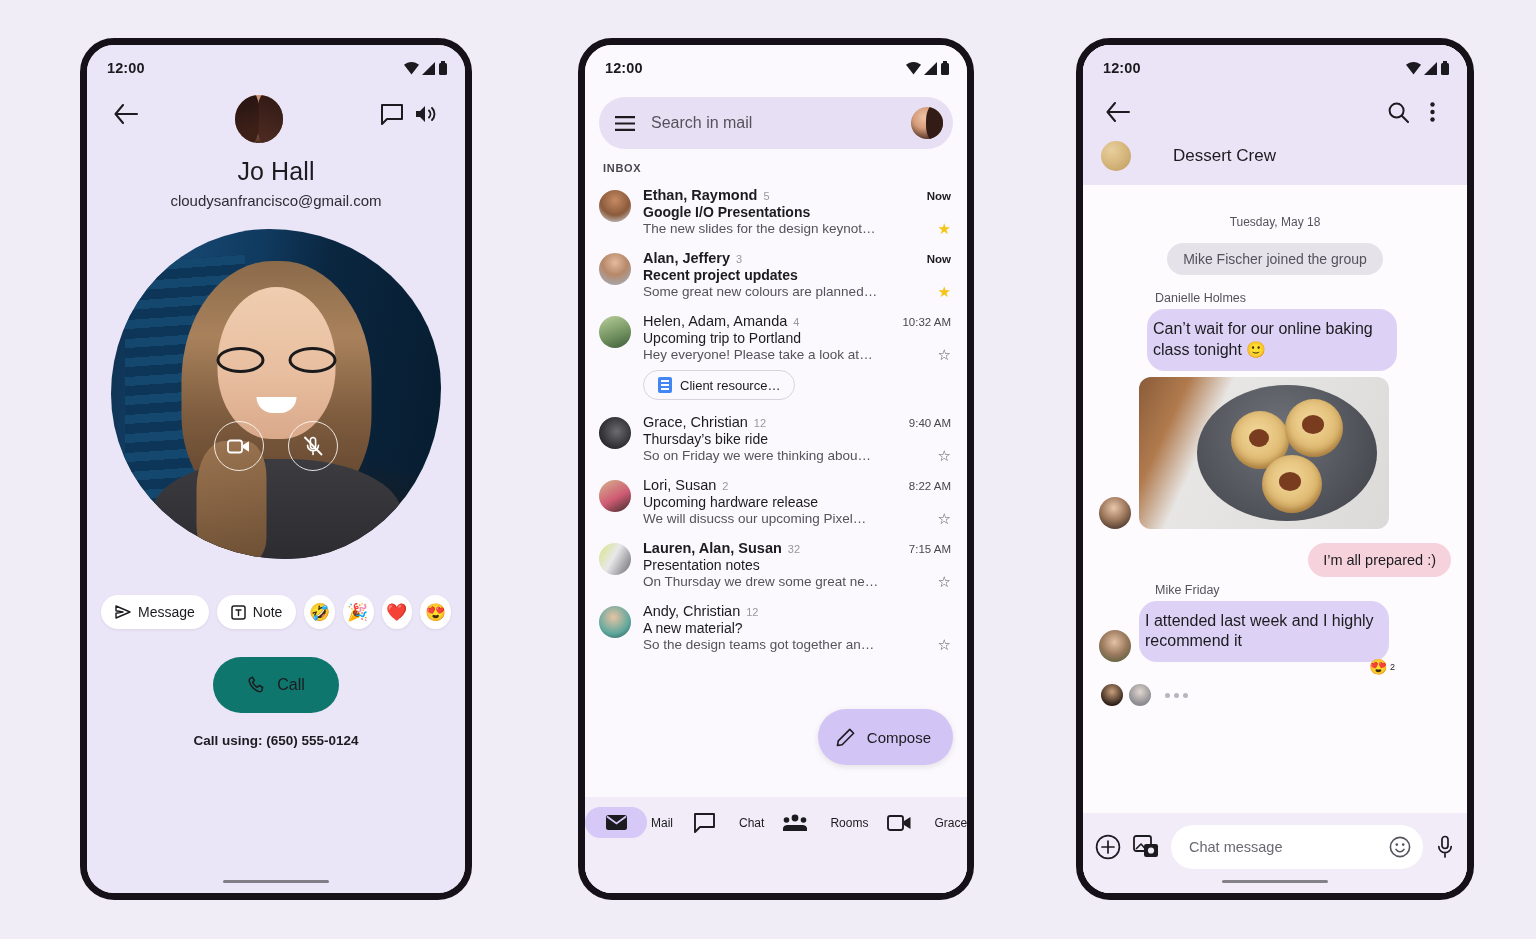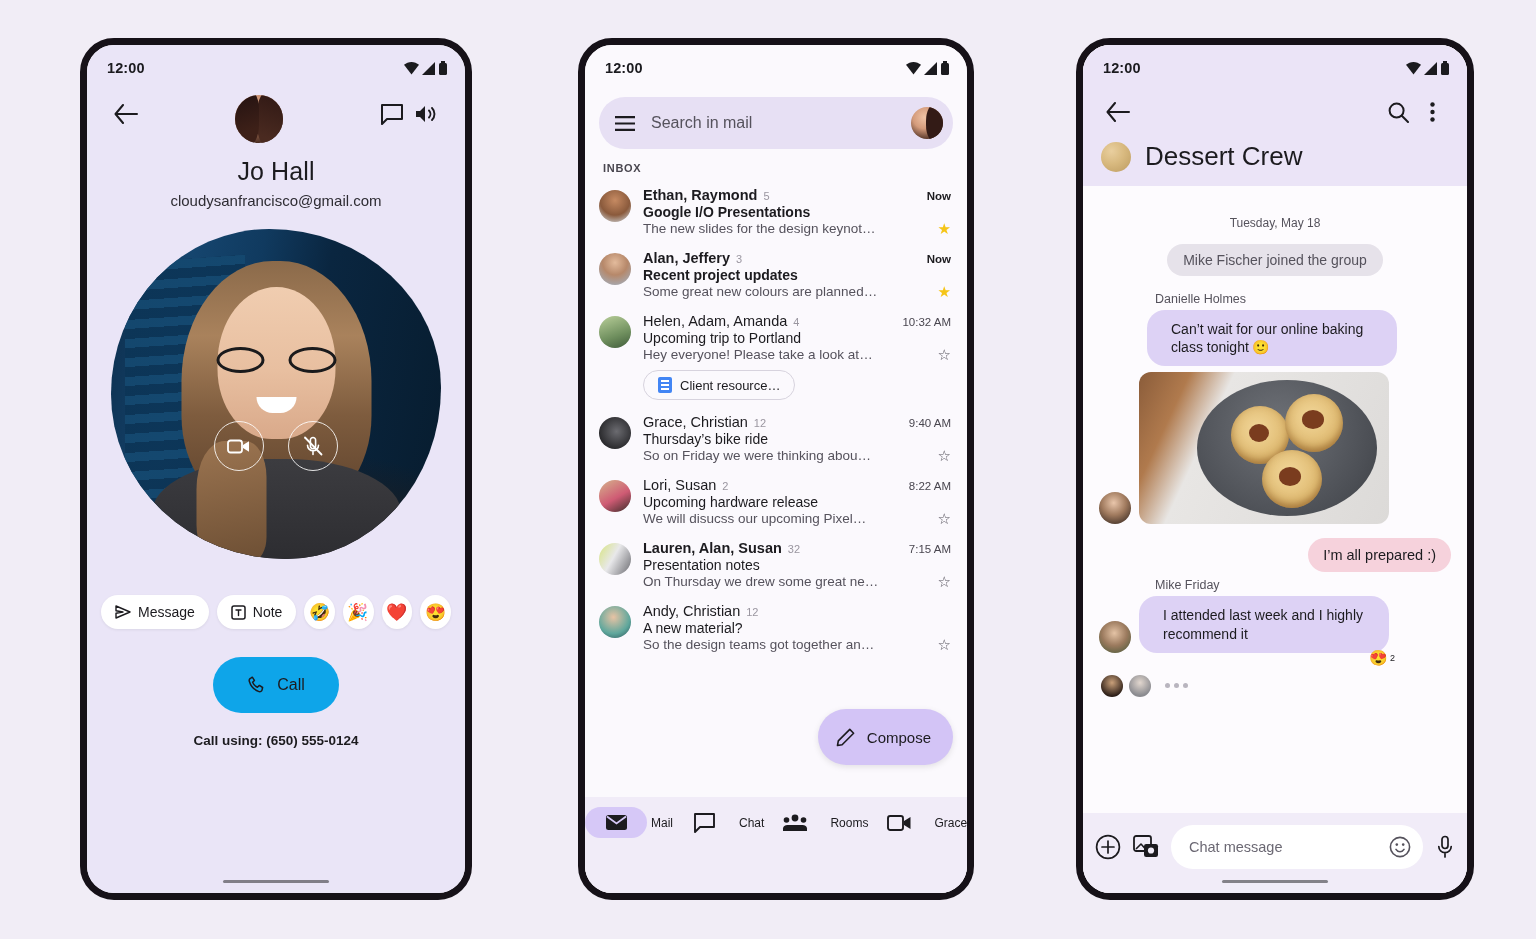--- a/index.html
+++ b/index.html
@@ -92,21 +92,21 @@
   .p1-callctrls { position:absolute; left:50%; transform:translateX(-50%); bottom:88px; display:flex; gap:24px; }
   .round-ctrl { width: 50px; height: 50px; border-radius:50%; border:1.6px solid rgba(255,255,255,.85);
     display:flex; align-items:center; justify-content:center; cursor:pointer; }
 
   .p1-chips { display:flex; align-items:center; gap:8px; padding: 0 14px; margin-top: 36px; }
   .chip { background:#fff; border-radius:22px; height:34px; display:flex; align-items:center;
     gap:7px; padding: 0 14px; font-size:14px; color:#1c1b1f; box-shadow: 0 1px 3px rgba(0,0,0,.07); cursor:pointer; }
   .chip-emoji { width:34px; height:34px; border-radius:50%; background:#fff; display:flex;
     align-items:center; justify-content:center; font-size:17px; padding:0; box-shadow:0 1px 3px rgba(0,0,0,.07); cursor:pointer;}
 
-  .p1-callbtn { margin: 28px auto 0; width:126px; height:56px; border-radius:28px; background:#0ea5e9;
+  .p1-callbtn { margin: 28px auto 0; width:126px; height:56px; border-radius:28px; background:#0f766e;
     display:flex; align-items:center; justify-content:center; gap:10px; font-size:16px; color:#1c1b1f; cursor:pointer; }
   .p1-callusing { text-align:center; margin-top:20px; font-size:13.5px; font-weight:700; color:#1c1b1f; }
   .home-ind { position:absolute; bottom:10px; left:50%; transform:translateX(-50%);
     width:106px; height:3.5px; border-radius:3px; background:#2a2a2e; opacity:.55; }
 
   
   .p2-screen { background:#fbf9fd; display:flex; flex-direction:column; position:relative; }
   .search-bar { margin: 6px 14px 0; height:52px; background:#e7e0f4; border-radius:26px;
     display:flex; align-items:center; padding: 0 10px 0 16px; gap:16px; cursor:pointer; }
   .search-ph { flex:1; font-size:16px; color:#55525c; }
@@ -148,29 +148,29 @@
 
   
   .p3-screen { background:#fdfbfe; display:flex; flex-direction:column; position:relative; }
   .p3-head { background:#ebe4f7; padding-bottom: 14px; }
   .p3-head .statusbar { }
   .p3-actions { display:flex; align-items:center; padding: 0 18px; height:42px; }
   .p3-actions .spacer { flex:1; }
   .p3-title-row { display:flex; align-items:center; gap:14px; padding: 8px 18px 0; }
   .p3-group-av { width:30px; height:30px; border-radius:50%;
     background: radial-gradient(circle at 35% 30%, #e9cf9f 0%, #d8b97f 45%, #bb9a5f 100%); }
-  .p3-title { font-size:26px; color:#1c1b1f; }
+  .p3-title { font-size:17px; color:#1c1b1f;margin-left:28px; }
   .p3-body { flex:1; position:relative; padding: 0 16px; }
   .chat-date { text-align:center; font-size:12px; color:#55525c; margin-top:30px; }
   .sys-pill { margin: 14px auto 0; width:max-content; max-width:90%; background:#e6e2ea; color:#55525c;
     font-size:14px; border-radius:18px; padding: 8px 16px; }
   .sender-lbl { font-size:12.5px; color:#55525c; margin: 16px 0 4px 56px; }
   .msg-row { display:flex; align-items:flex-end; gap:8px; }
   .msg-av { width:32px; height:32px; border-radius:50%; flex:0 0 auto; overflow:hidden; position:relative; }
-  .bubble-in { background:#ddd2f5; border-radius:18px; padding: 10px 24px; font-size:14px;
+  .bubble-in { background:#ddd2f5; border-radius:18px; padding: 10px 6px; font-size:16px;
     color:#1c1b1f; line-height:1.3; max-width: 250px; }
   .bubble-out { background:#f6d2dc; border-radius:18px; padding: 9px 15px; font-size:14.5px; color:#1c1b1f; }
   .out-row { display:flex; justify-content:flex-end; margin-top:14px; }
   .reaction { display:inline-flex; align-items:center; gap:2px; font-size:15px; }
   .reaction sup { font-size:9px; color:#1c1b1f; }
   .typing-row { display:flex; align-items:center; gap:6px; margin: 22px 0 0 2px; }
   .typing-av { width:22px; height:22px; border-radius:50%; overflow:hidden; }
   .dots { display:flex; gap:4px; margin-left:8px; }
   .dots i { width:5px; height:5px; border-radius:50%; background:#b9b5bf; display:block; }
   .p3-input-bar { background:#f1ecf8; padding: 12px 12px 24px; display:flex; align-items:center; gap:12px; }

